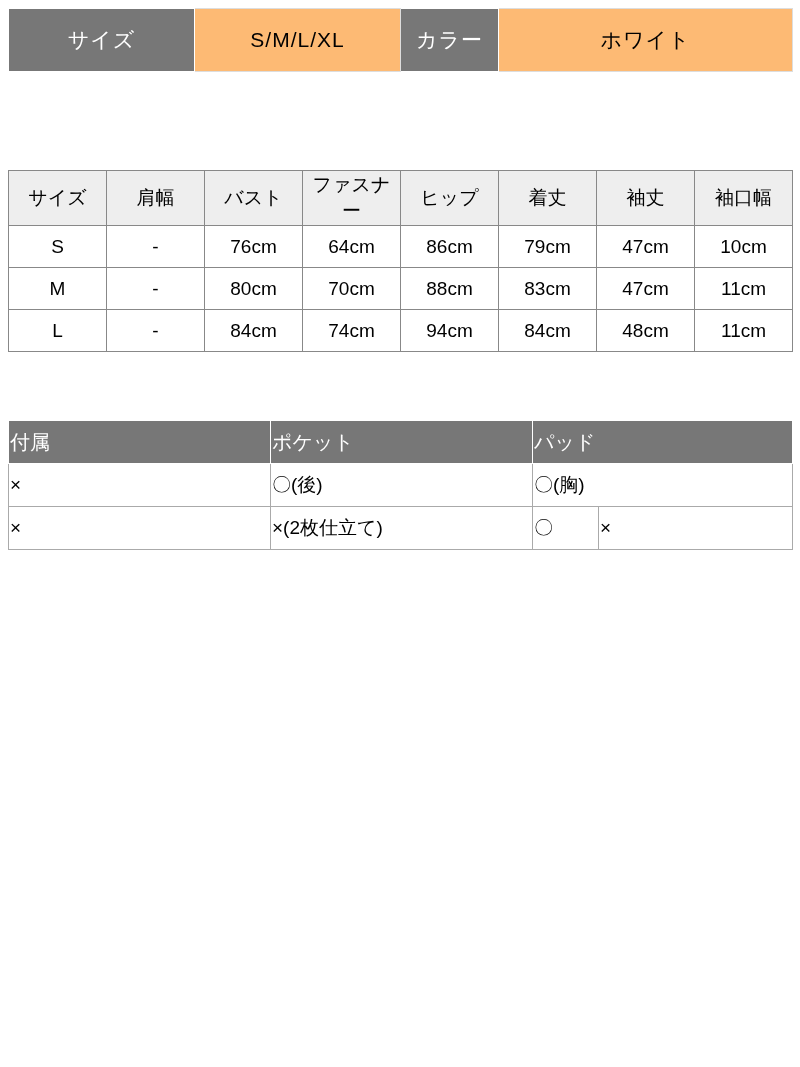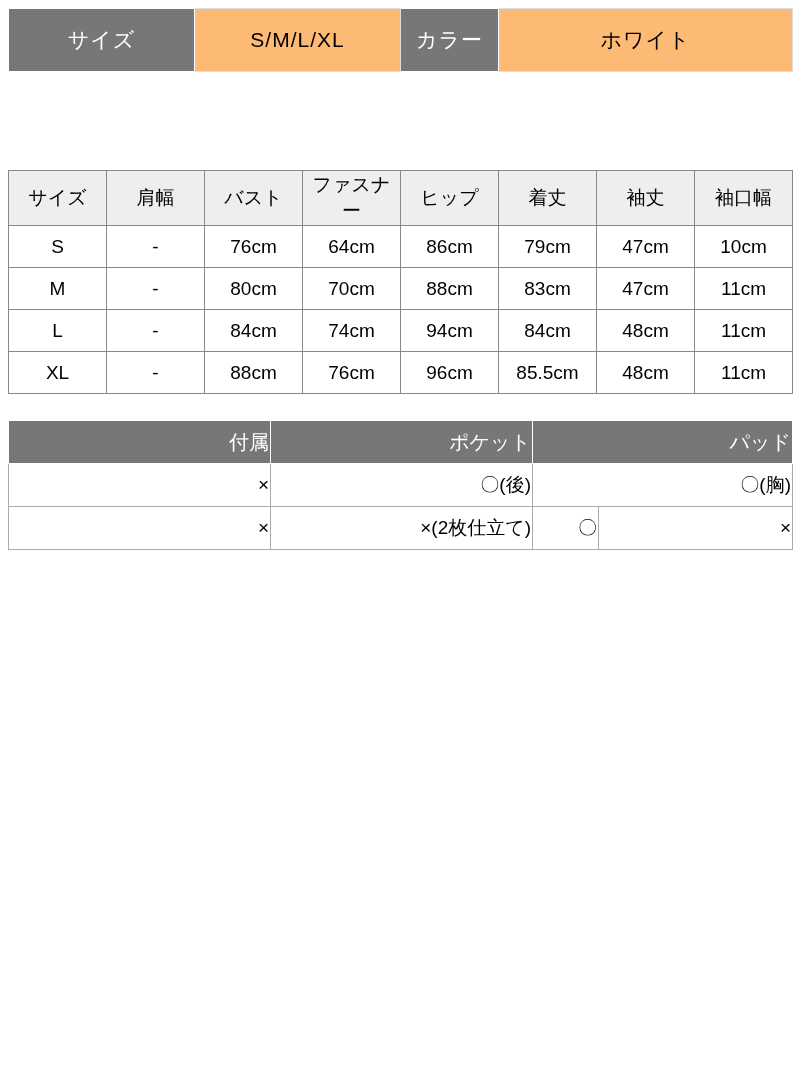--- a/index.html
+++ b/index.html
@@ -79,21 +79,21 @@
   }
 
   
   .tbl-attr {
     position: absolute;
     left: 8px;
     top: 420px;
     width: 784px;
   }
   .tbl-attr td {
-    text-align: right;
+    text-align: left;
     vertical-align: middle;
     font-size: 20px;
     height: 40px;
     border: 1px solid #ffffff;
   }
   .tbl-attr td.hd {
     background: #777777;
     color: #ffffff;
   }
   .tbl-attr td.val {
@@ -169,30 +169,20 @@
         <td>47cm</td>
         <td>11cm</td>
       </tr>
       <tr>
         <td>L</td>
         <td>-</td>
         <td>84cm</td>
         <td>74cm</td>
         <td>94cm</td>
         <td>84cm</td>
-        <td>48cm</td>
-        <td>11cm</td>
-      </tr>
-      <tr>
-        <td>XL</td>
-        <td>-</td>
-        <td>88cm</td>
-        <td>76cm</td>
-        <td>96cm</td>
-        <td>85.5cm</td>
         <td>48cm</td>
         <td>11cm</td>
       </tr>
     </tbody>
   </table>
 
   <table class="tbl-attr">
     <colgroup>
       <col style="width:262px">
       <col style="width:66px">

